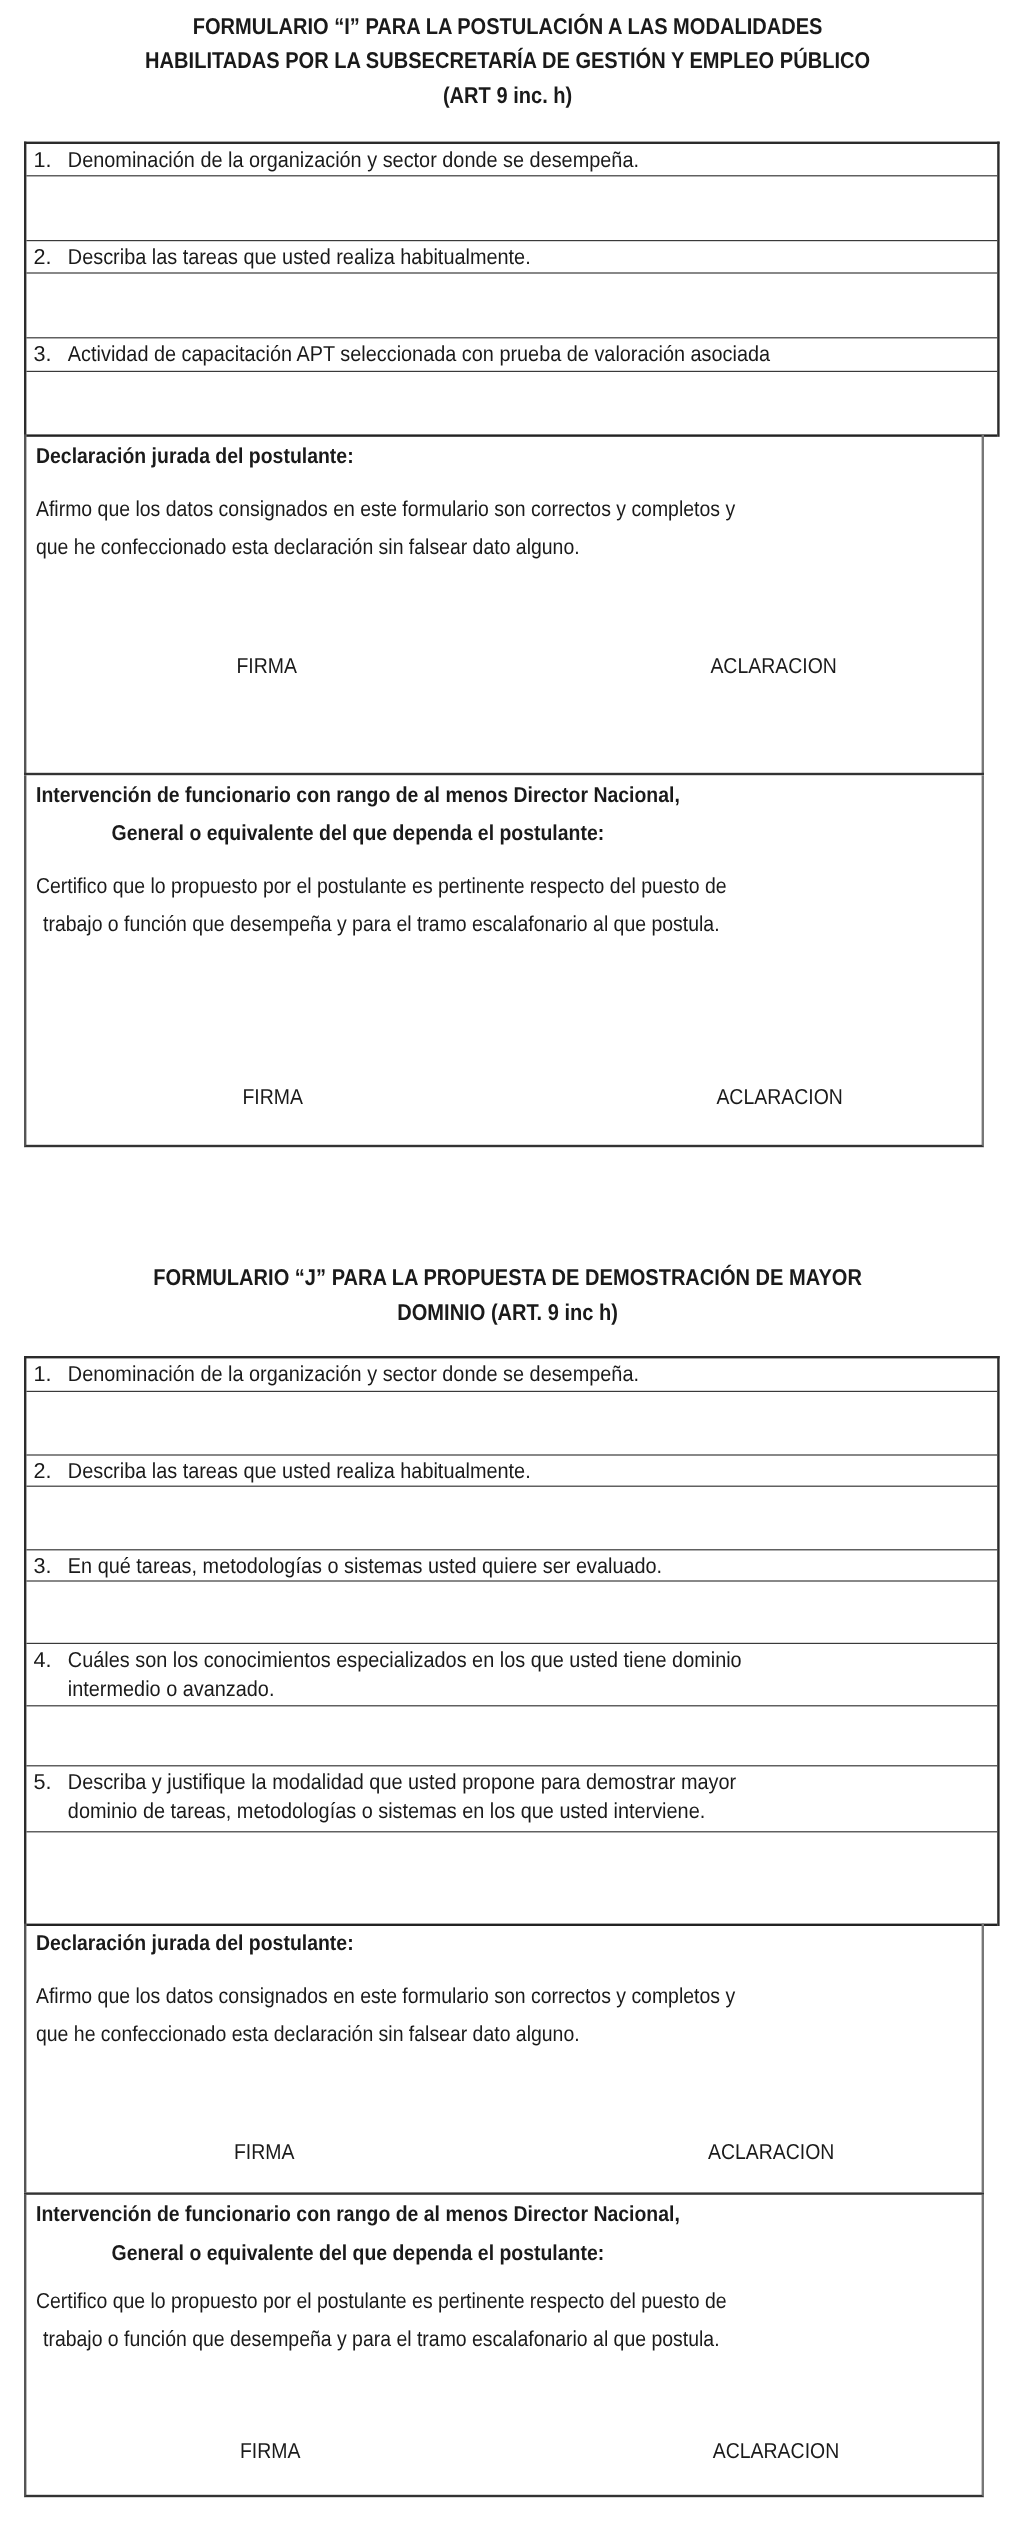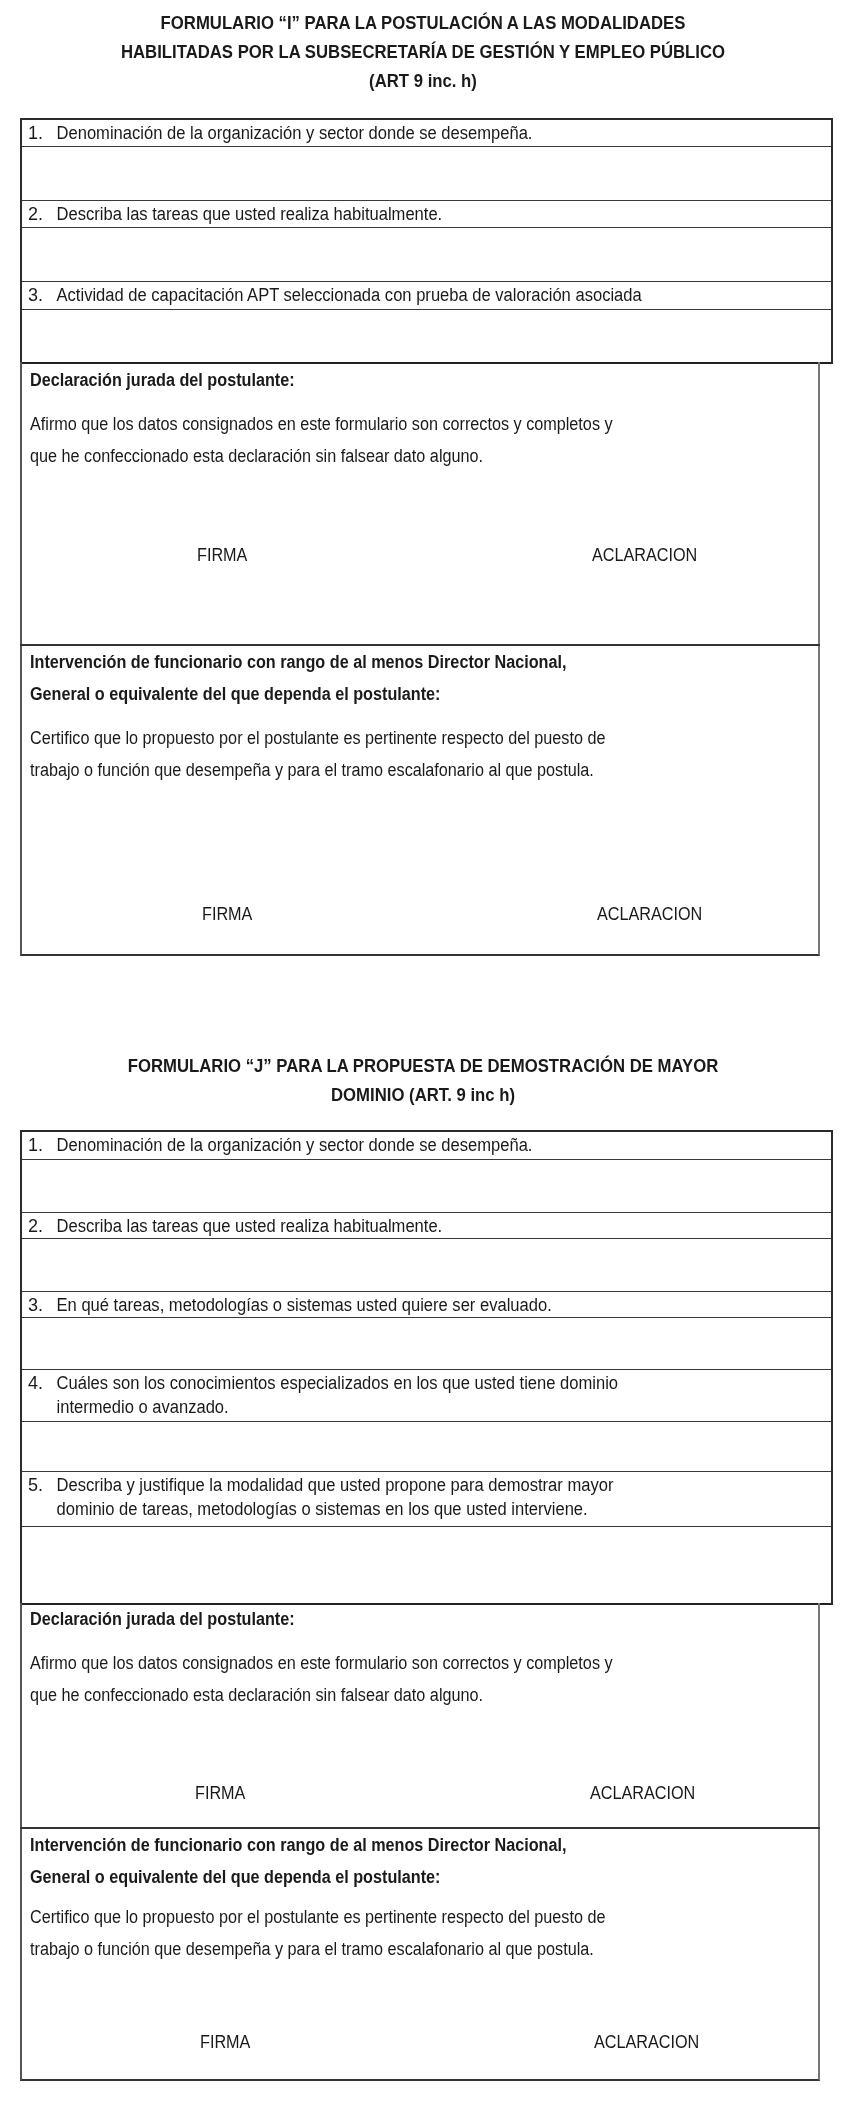--- a/index.html
+++ b/index.html
@@ -5,21 +5,21 @@
   html, body { margin: 0; padding: 0; background: #ffffff; }
   body { width: 846px; height: 2102px; position: relative; font-family: "Liberation Sans", sans-serif; color: #1a1a1a; overflow: hidden; }
   .title { position: absolute; left: 0; width: 846px; text-align: center; font-weight: bold; font-size: 19px; line-height: 29px; transform: scaleX(0.88); transform-origin: center top; letter-spacing: 0; }
   .title div { white-space: nowrap; }
   .tbl { position: absolute; left: 20px; width: 813px; border: 2px solid #2b2b2b; border-bottom: none; box-sizing: border-box; }
   .row-h { border-bottom: 1.5px solid #3a3a3a; box-sizing: border-box; position: relative; font-size: 18px; line-height: 24px; padding: 1px 6px 1px 6px; }
   .row-h .num { position: absolute; left: 6px; top: 1px; }
   .row-h .txt { display: block; padding-left: 31px; transform: scaleX(0.92); transform-origin: left top; width: 108%; }
   .row-b { border-bottom: 1.5px solid #3a3a3a; box-sizing: border-box; }
   .box { position: absolute; left: 20px; width: 800px; border-left: 2px solid #555; border-right: 2px solid #777; box-sizing: border-box; }
-  .box.bottom { border-bottom: 2.5px solid #333; }
+  .box.bottom { border-bottom: 2.5px solid #333; text-align: center; }
   .box-head { position: absolute; left: 8px; font-weight: bold; font-size: 18px; line-height: 32px; transform: scaleX(0.9); transform-origin: left top; white-space: nowrap; }
   .box-body { position: absolute; left: 8px; font-size: 18px; line-height: 32px; transform: scaleX(0.9); transform-origin: left top; white-space: nowrap; }
   .sig { position: absolute; font-size: 18px; transform: scaleX(0.9); transform-origin: left top; white-space: nowrap; }
   .sep { position: absolute; left: 20px; width: 800px; border-top: 2px solid #333; }
 </style>
 </head>
 <body>
 
 <div class="title" style="top:8px;">
   <div>FORMULARIO “I”  PARA LA POSTULACIÓN A LAS MODALIDADES</div>

